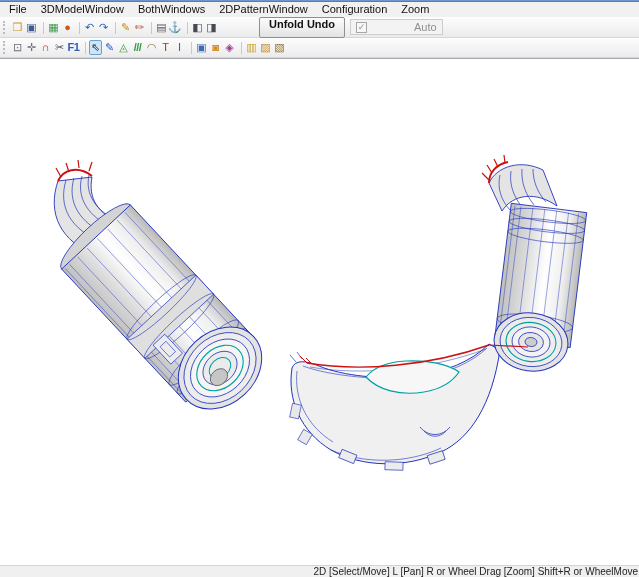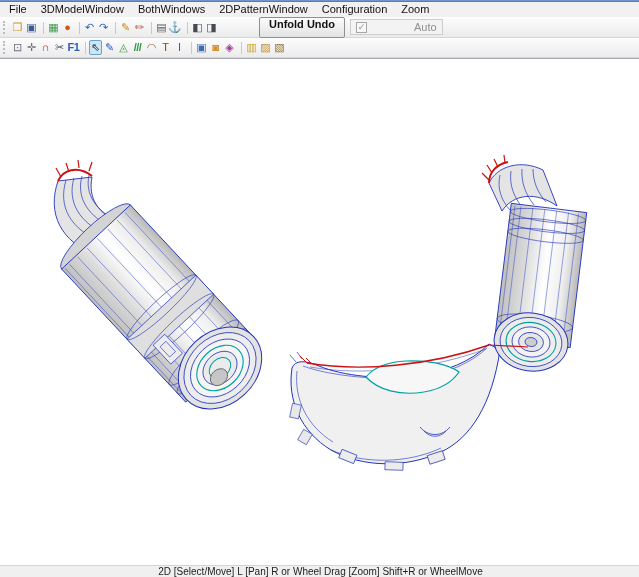--- a/index.html
+++ b/index.html
@@ -25,21 +25,21 @@
 
   .unfold-btn { margin-left:40px; height:17px; padding:0 9px 19px 9px; font-size:11px; font-family:inherit; color:#111;
     background:linear-gradient(#fdfdfd,#e2e2e2); border:1px solid #8e8f8f; border-radius:2px; cursor:default;font-weight:bold; }
   .auto-check { margin-left:5px; display:flex; align-items:center; gap:3px; border:1px solid #cdcdcd; background:#f3f3f3; height:16px; padding:0 5px; }
   .checkbox-box { width:11px; height:11px; border:1px solid #a6a6a6; background:#f7f7f7; font-size:9px; color:#8e8e8e; display:flex; align-items:center; justify-content:center; line-height:1; }
   .auto-label { font-size:11px; color:#8f8f8f;margin-left:44px; }
 
   .canvas { flex:1 1 auto; background:#ffffff; border-top:1px solid #a6aab0; position:relative; overflow:hidden; }
   .canvas svg { position:absolute; left:0; top:0; }
 
-  .statusbar { height:12px; flex:0 0 auto; display:flex; justify-content:center; align-items:center; font-size:10px; color:#222;
+  .statusbar { height:12px; flex:0 0 auto; display:flex; justify-content:flex-end; align-items:center; font-size:10px; color:#222;
     background:#f0f0f0; border-top:1px solid #d4d4d4; padding:0 1px 0 3px; overflow:hidden; white-space:nowrap; }
 </style>
 </head>
 <body>
 
 <div class="window">
   <div class="top-edge"></div>
 
   <div class="menubar">
 

